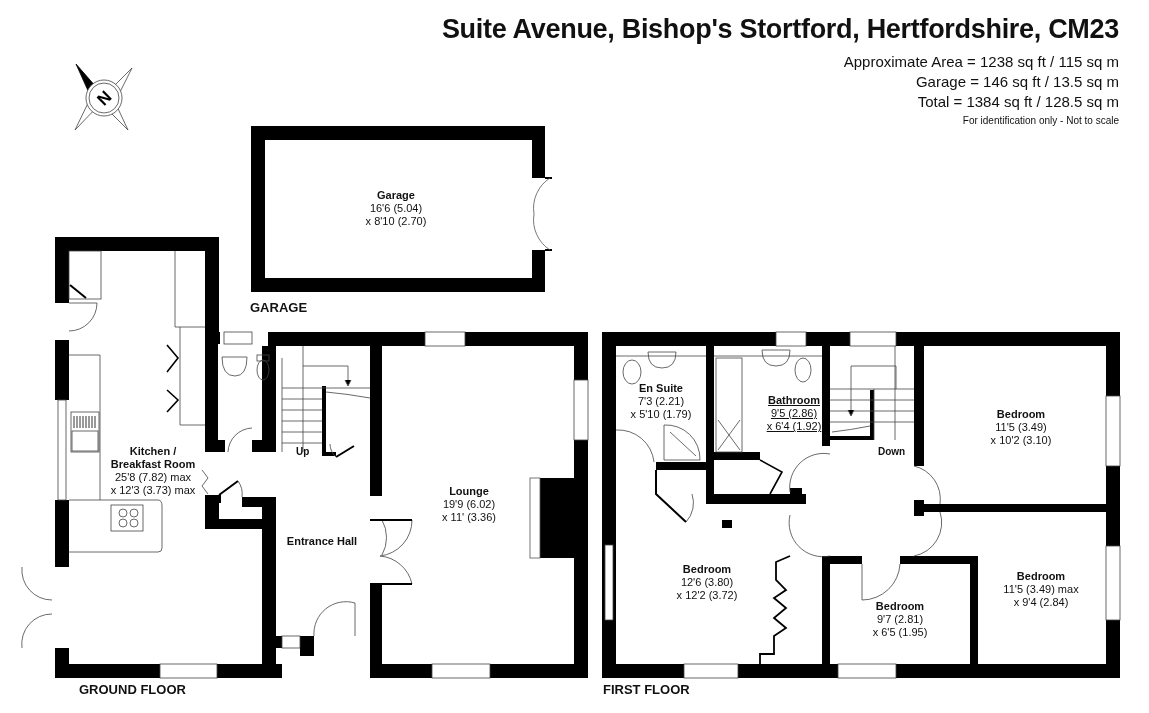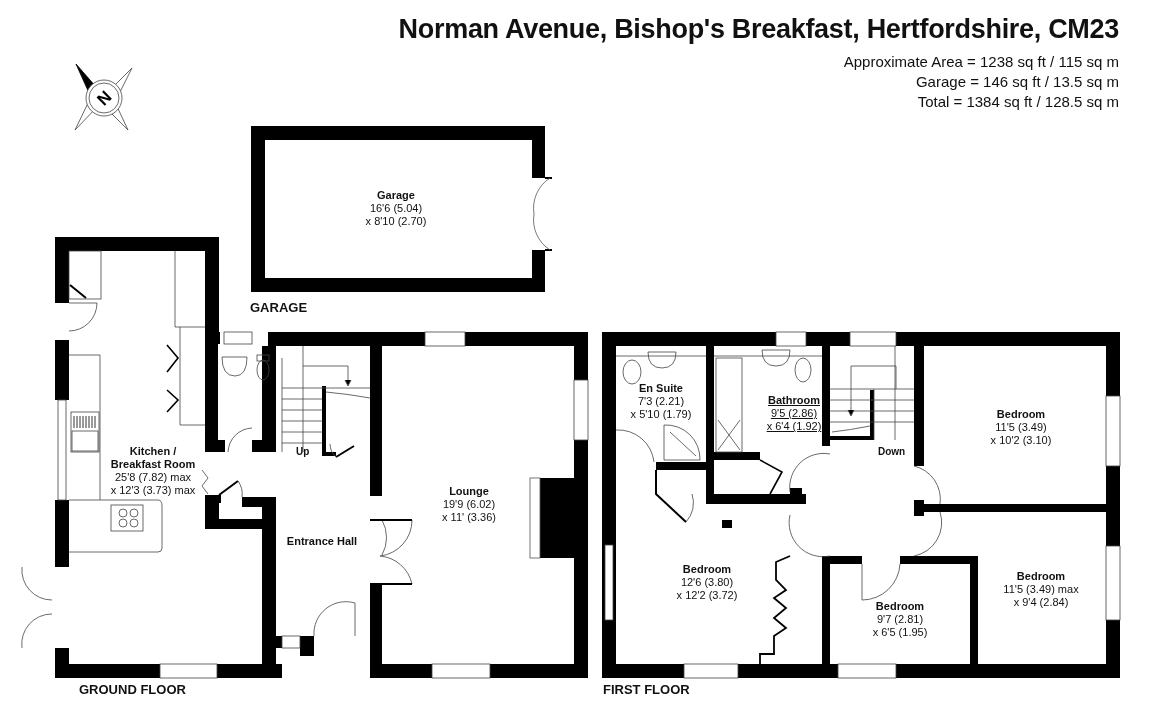--- a/index.html
+++ b/index.html
@@ -12,25 +12,26 @@
   svg#plan { position: absolute; left: 0; top: 0; }
   .room-label { position: absolute; text-align: center; font-size: 11px; line-height: 13px; white-space: nowrap;
                 transform: translateX(-50%); }
   .room-label .name { font-weight: bold; }
   .floor-label { position: absolute; font-weight: bold; font-size: 13px; white-space: nowrap; }
   .mini { position: absolute; font-weight: bold; font-size: 10px; }
 </style>
 </head>
 <body>
 
-<div class="title">Norman Avenue, Bishop's Breakfast, Hertfordshire, CM23</div>
+<div class="title">Suite Avenue, Bishop's Stortford, Hertfordshire, CM23</div>
 <div class="areas">
   <div>Approximate Area = 1238 sq ft / 115 sq m</div>
   <div>Garage = 146 sq ft / 13.5 sq m</div>
   <div>Total = 1384 sq ft / 128.5 sq m</div>
+  <div class="note">For identification only - Not to scale</div>
 </div>
 
 <svg id="plan" width="1149" height="713" viewBox="0 0 1149 713">
 
   <g stroke="#444" stroke-width="0.8" fill="#fff">
     <polygon points="76,64 104,96 94,104" fill="#000" stroke="#000"></polygon>
     <polygon points="132,68 108,92 116,100"></polygon>
     <polygon points="75,130 98,106 90,99"></polygon>
     <polygon points="128,130 106,108 114,100"></polygon>
     <circle cx="104" cy="98" r="18"></circle>

